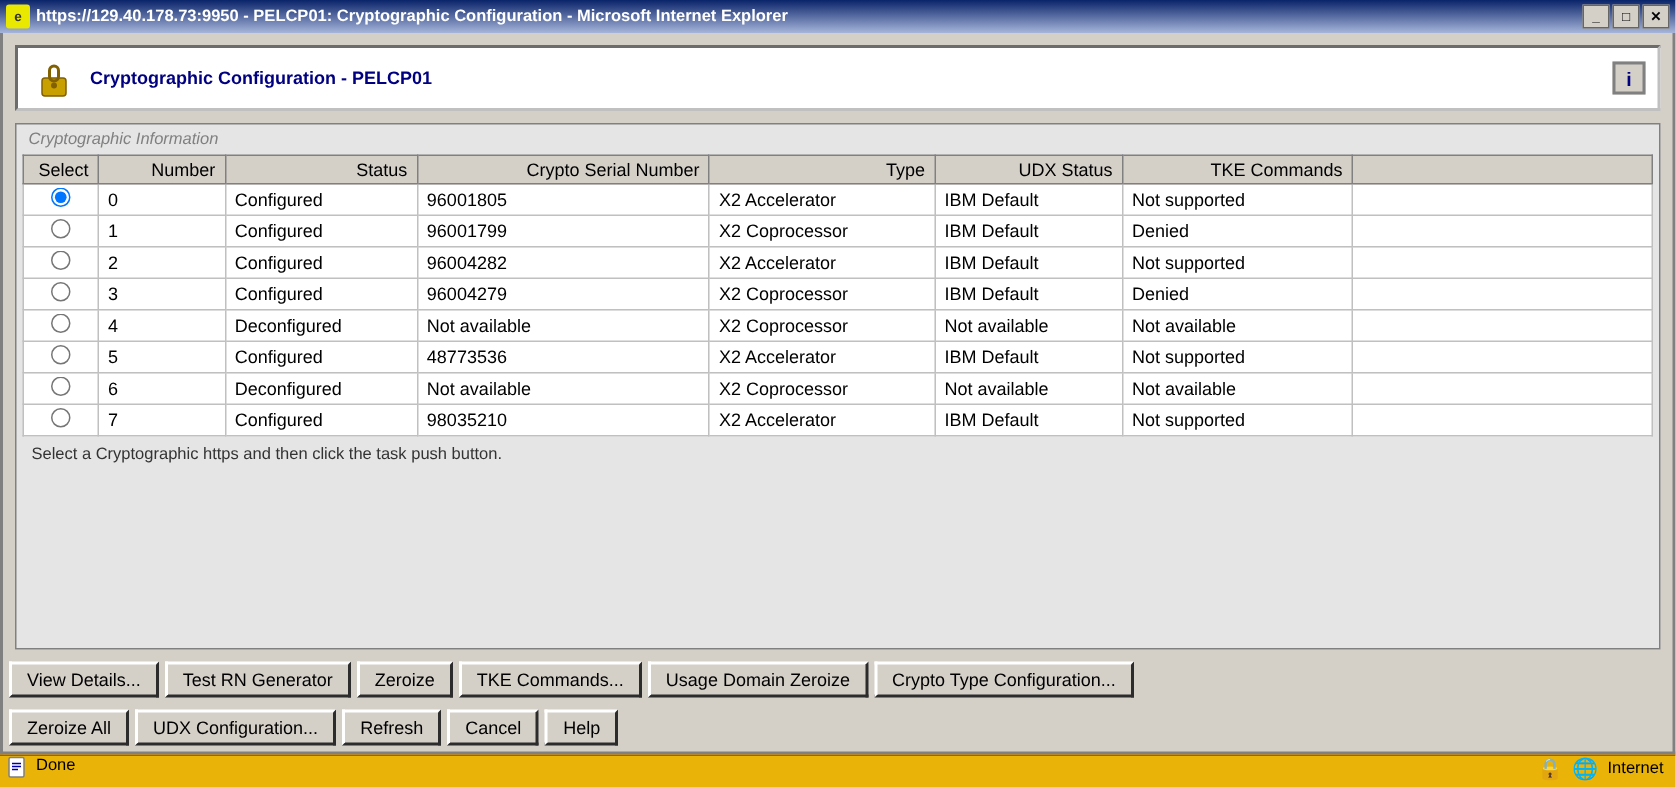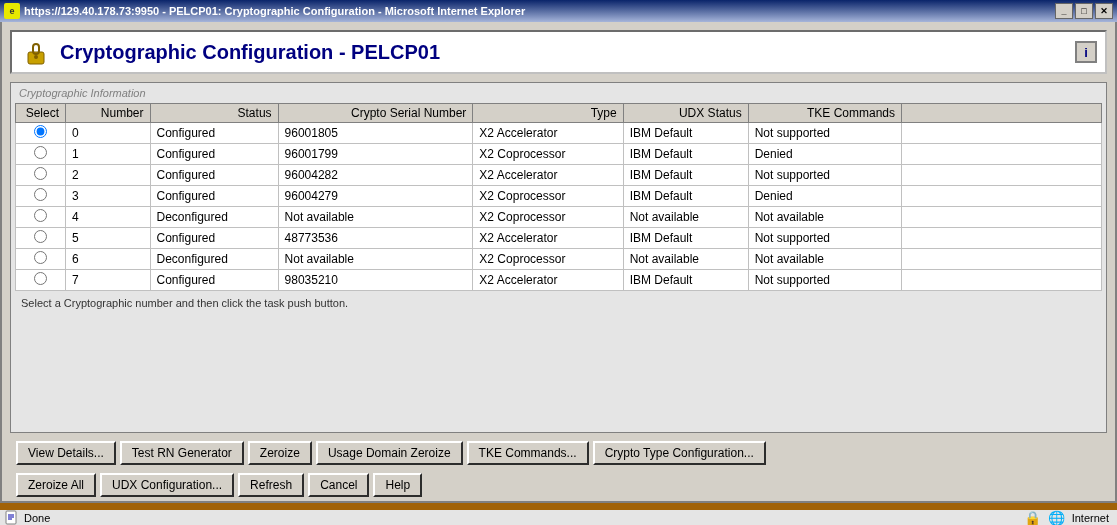--- a/index.html
+++ b/index.html
@@ -83,21 +83,21 @@
       gap: 8px;
     }
     .lock-icon {
       width: 32px;
       height: 32px;
       display: flex;
       align-items: center;
       justify-content: center;
     }
     .window-title {
-      font-size: 20px;
+      font-size: 12px;
       font-weight: bold;
       color: #000080;
     }
     .info-icon {
       width: 22px;
       height: 22px;
       border: 2px solid #808080;
       background: #d4d0c8;
       display: flex;
       align-items: center;
@@ -155,41 +155,41 @@
       font-size: 11px;
       color: #333;
       padding: 4px 6px;
       margin-top: 2px;
     }
 
     
     .button-row {
       display: flex;
       gap: 4px;
-      padding: 4px 14px;
+      padding: 4px 4px;
       align-items: center;
     }
     .btn {
       background: #d4d0c8;
       border: 2px outset #ffffff;
       border-bottom-color: #808080;
       border-right-color: #808080;
       padding: 3px 10px;
       font-size: 12px;
       cursor: pointer;
       white-space: nowrap;
     }
 
     
     .status-bar {
-      background: #e5e5e5;
+      background: #eab308;
       height: 22px;
-      border-top: 7px solid #a16207;
-      display: flex;
-      align-items: center;
+      border-top: 1px solid #a16207;
+      display: flex;
+      align-items: flex-start;
       padding: 0 4px;
       font-size: 11px;
       gap: 4px;
     }
     .status-bar-icon {
       width: 16px;
       height: 16px;
     }
     .status-bar-text {
       flex: 1;
@@ -331,29 +331,29 @@
             <td>Configured</td>
             <td>98035210</td>
             <td>X2 Accelerator</td>
             <td>IBM Default</td>
             <td>Not supported</td>
             <td></td>
           </tr>
         </tbody>
     </table>
 
-    <div class="status-text">Select a Cryptographic number and then click the task push button.</div>
+    <div class="status-text">Select a Cryptographic https and then click the task push button.</div>
   </div>
 
   <div class="button-row" id="action-buttons-row">
   <button class="btn">View Details...</button>
       <button class="btn">Test RN Generator</button>
       <button class="btn">Zeroize</button>
+      <button class="btn">TKE Commands...</button>
       <button class="btn">Usage Domain Zeroize</button>
-      <button class="btn">TKE Commands...</button>
       <button class="btn">Crypto Type Configuration...</button>
     </div>
 
   <div class="button-row" id="bottom-buttons-row">
   <button class="btn">Zeroize All</button>
       <button class="btn">UDX Configuration...</button>
       <button class="btn">Refresh</button>
       <button class="btn">Cancel</button>
       <button class="btn">Help</button>
     </div>

